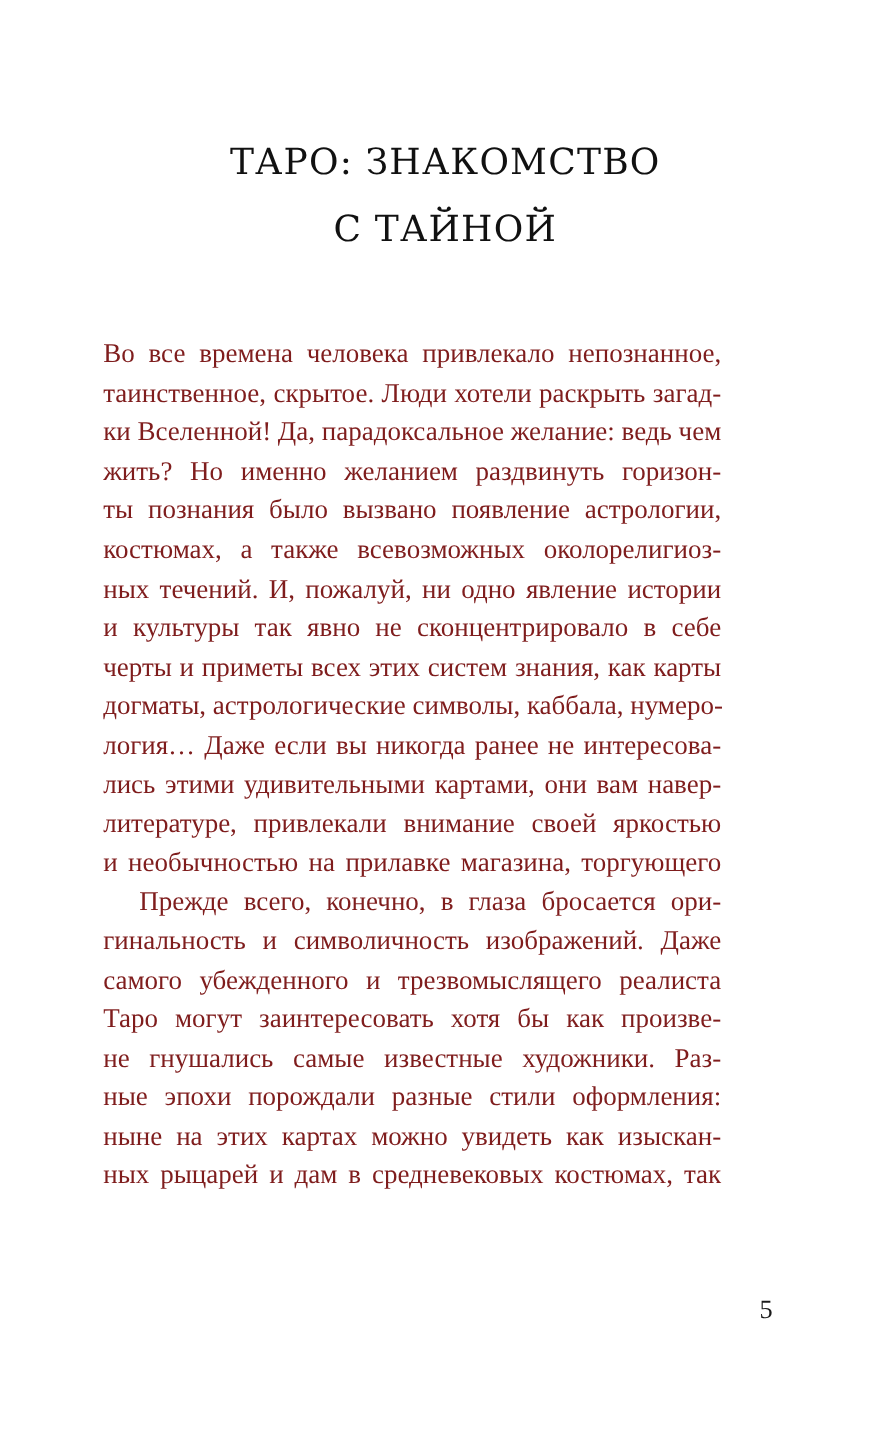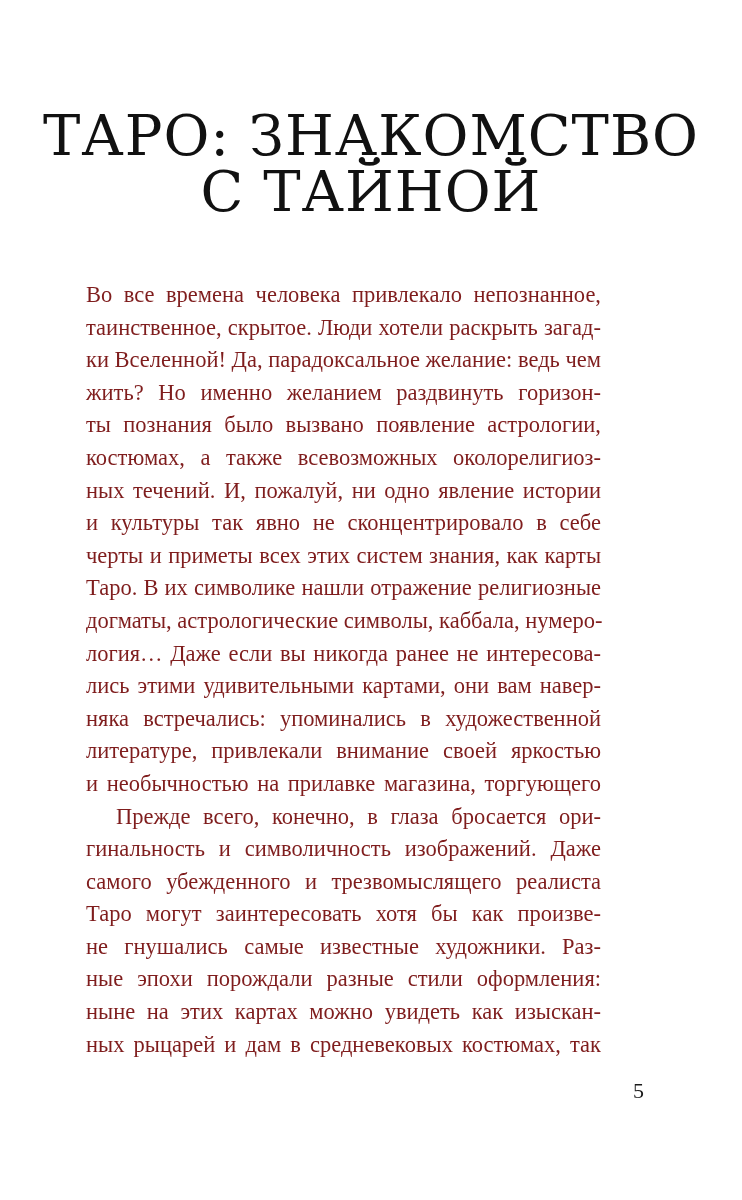--- a/index.html
+++ b/index.html
@@ -21,21 +21,21 @@
       width: 742px;
       height: 1200px;
     }
     .title {
       position: absolute;
       left: 0;
       width: 742px;
       top: 108px;
       text-align: center;
       font-family: "DejaVu Serif", "Liberation Serif", serif;
-      font-size: 56px;
+      font-size: 30px;
       line-height: 56px;
       letter-spacing: 1px;
       color: #111111;
       font-weight: normal;
       margin: 0;
     }
     .title .line { display: block; }
     .body-text {
       position: absolute;
       left: 86px;
@@ -82,25 +82,23 @@
     <div>
       <span class="line-row">Во все времена человека привлекало непознанное,</span>
       <span class="line-row">таинственное, скрытое. Люди хотели раскрыть загад-</span>
       <span class="line-row">ки Вселенной! Да, парадоксальное желание: ведь чем</span>
       <span class="line-row">жить? Но именно желанием раздвинуть горизон-</span>
       <span class="line-row">ты познания было вызвано появление астрологии,</span>
       <span class="line-row">костюмах, а также всевозможных околорелигиоз-</span>
       <span class="line-row">ных течений. И, пожалуй, ни одно явление истории</span>
       <span class="line-row">и культуры так явно не сконцентрировало в себе</span>
       <span class="line-row">черты и приметы всех этих систем знания, как карты</span>
-      <span class="line-row">Таро. В их символике нашли отражение религиозные</span>
       <span class="line-row">догматы, астрологические символы, каббала, нумеро-</span>
       <span class="line-row">логия… Даже если вы никогда ранее не интересова-</span>
       <span class="line-row">лись этими удивительными картами, они вам навер-</span>
-      <span class="line-row">няка встречались: упоминались в художественной</span>
       <span class="line-row">литературе, привлекали внимание своей яркостью</span>
       <span class="line-row">и необычностью на прилавке магазина, торгующего</span>
     </div>
 
     <div>
       <span class="line-row indent">Прежде всего, конечно, в глаза бросается ори-</span>
       <span class="line-row">гинальность и символичность изображений. Даже</span>
       <span class="line-row">самого убежденного и трезвомыслящего реалиста</span>
       <span class="line-row">Таро могут заинтересовать хотя бы как произве-</span>
       <span class="line-row">не гнушались самые известные художники. Раз-</span>

